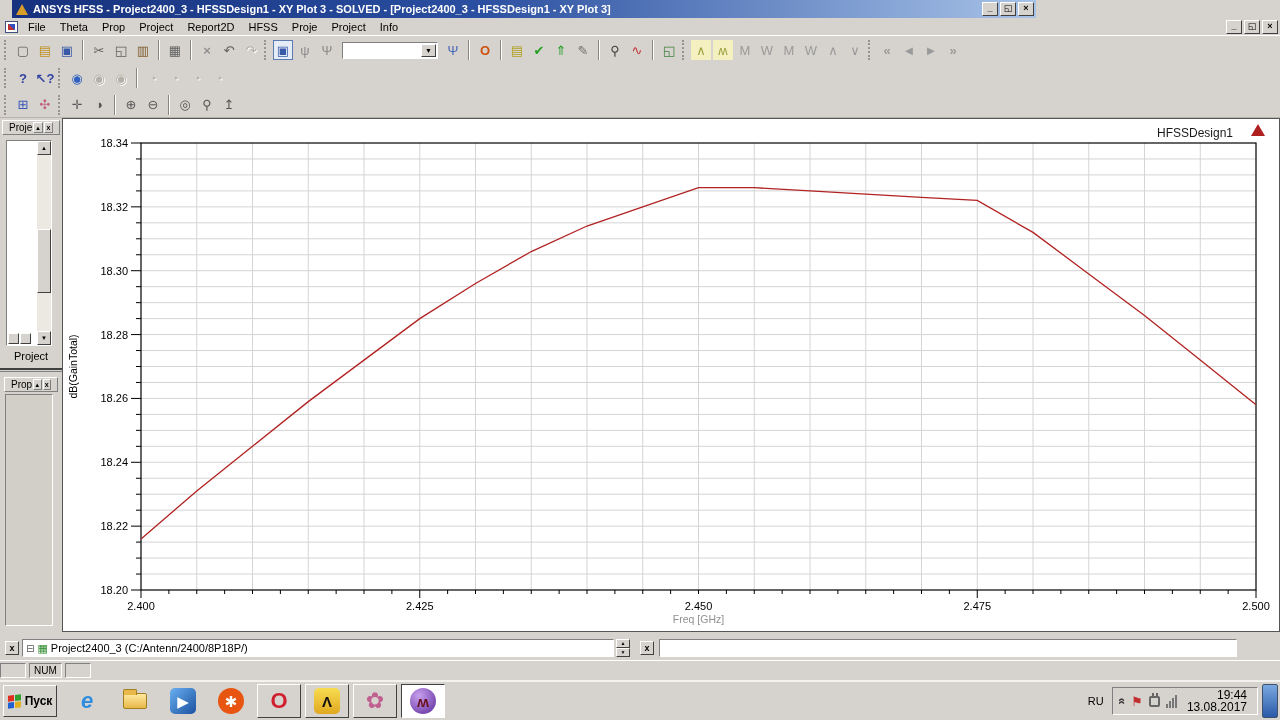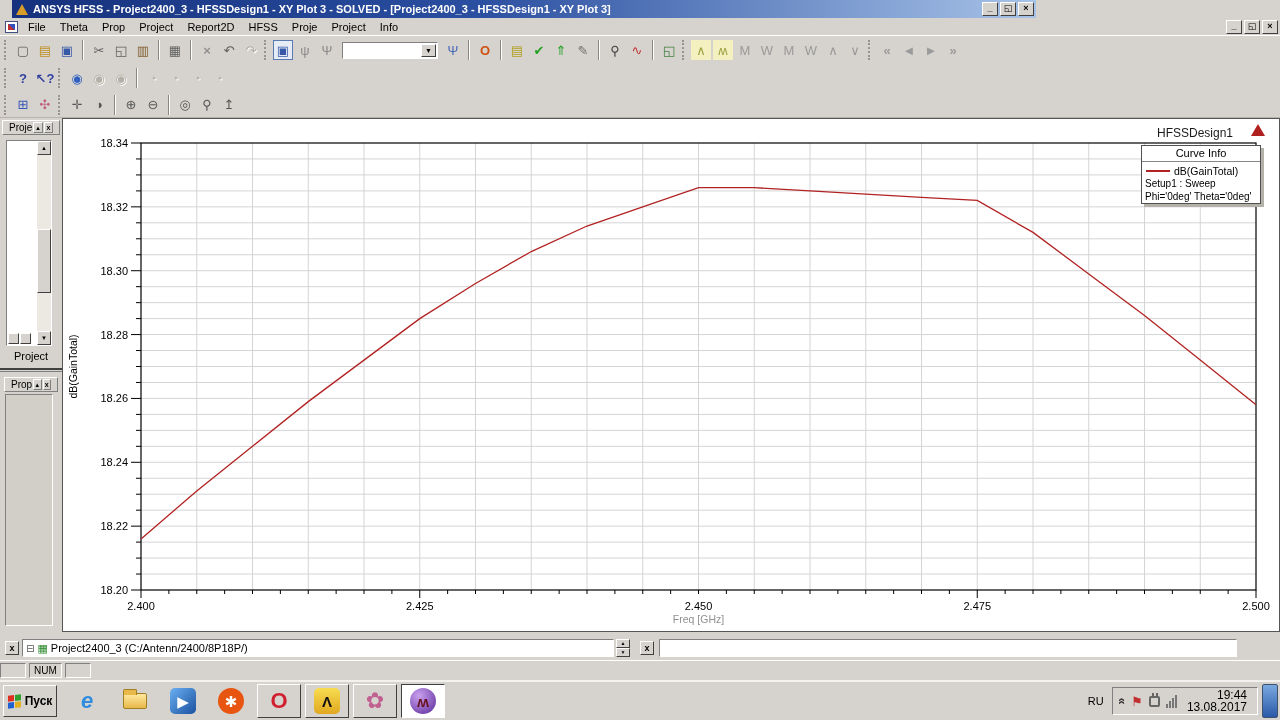--- a/index.html
+++ b/index.html
@@ -410,29 +410,20 @@
         <text x="65" y="347.2857142857175" font-size="11" text-anchor="end" fill="#000">18.24</text>
         <text x="65" y="283.42857142856496" font-size="11" text-anchor="end" fill="#000">18.26</text>
         <text x="65" y="219.57142857142372" font-size="11" text-anchor="end" fill="#000">18.28</text>
         <text x="65" y="155.71428571428248" font-size="11" text-anchor="end" fill="#000">18.30</text>
         <text x="65" y="91.85714285714124" font-size="11" text-anchor="end" fill="#000">18.32</text>
         <text x="65" y="28" font-size="11" text-anchor="end" fill="#000">18.34</text>
         <text x="635.5000000000025" y="504" font-size="10.5" text-anchor="middle" fill="#909090">Freq [GHz]</text>
         <text x="14" y="247.5" font-size="10.5" text-anchor="middle" fill="#000" transform="rotate(-90 14 247.5)">dB(GainTotal)</text>
         <polyline points="78,419.9142857142802 133.74999999999875,372.02142857142144 189.5000000000025,327.3214285714237 245.25000000000122,282.62142857142595 301,241.11428571428928 356.74999999999875,199.60714285714124 412.50000000000244,164.48571428571526 468.2500000000012,132.55714285713896 524,107.01428571428474 579.7499999999987,87.85714285714124 635.5000000000025,68.69999999999773 691.2500000000013,68.69999999999773 747,71.89285714285876 802.7499999999987,75.08571428570846 858.5000000000024,78.27857142856948 914.2500000000013,81.47142857143052 970,113.39999999999546 1025.7499999999986,154.9071428571435 1081.5000000000025,196.41428571428023 1137.2500000000011,241.11428571428928 1193,285.814285714287" fill="none" stroke="#b22222" stroke-width="1.3"></polyline>
       </svg>
-    <div class="legend">
-      <div class="legend-header">Curve Info</div>
-      <div class="legend-entry">
-        <span class="legend-swatch" style="background: rgb(178, 34, 34);"></span>
-        <span>dB(GainTotal)</span>
-      </div>
-      <div class="legend-sub">Setup1 : Sweep</div>
-      <div class="legend-sub">Phi='0deg' Theta='0deg'</div>
-    </div>
   </div>
 
   <div class="dock-bottom">
     <span class="dock-close">x</span>
     <div class="tree-field">
       <span class="expander">⊟</span>
       <span class="tree-ico">▦</span>
       <span class="tree-text">Project2400_3 (C:/Antenn/2400/8P18P/)</span>
     </div>
     <span class="spinner">

